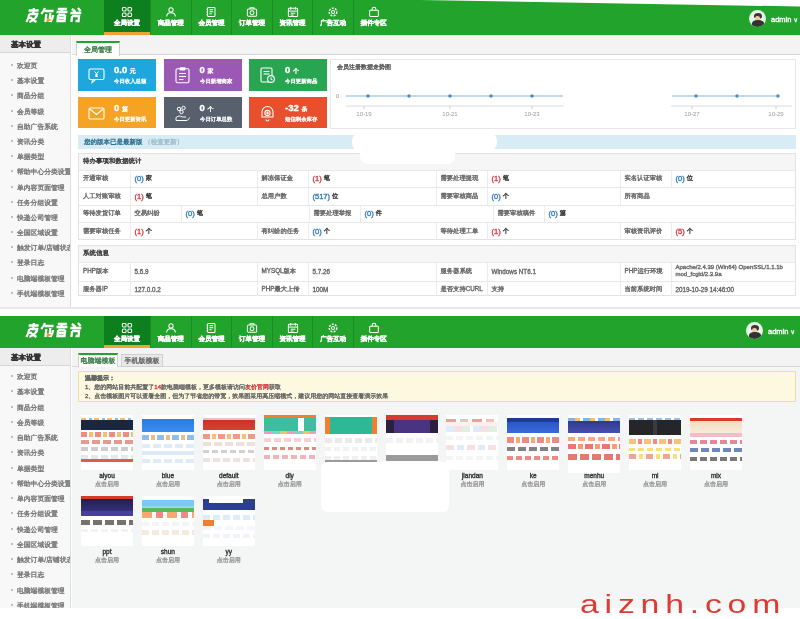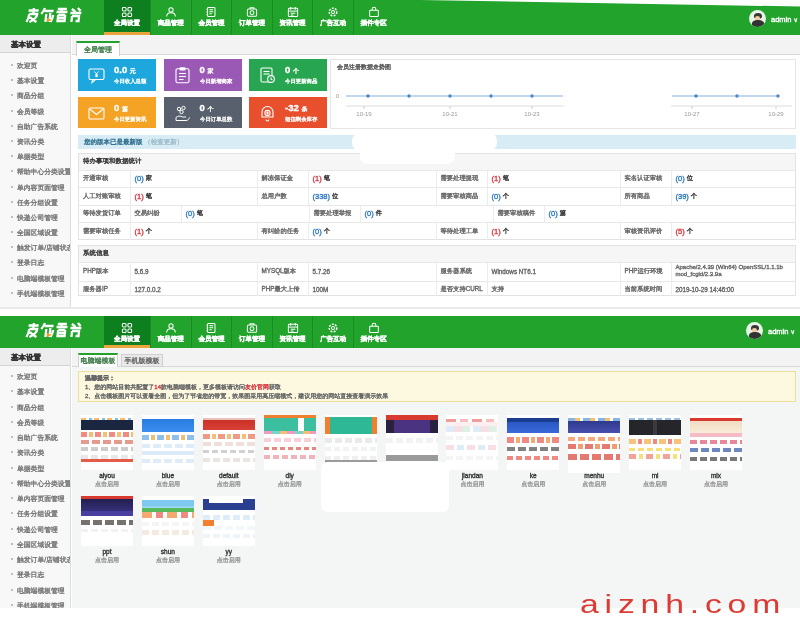--- a/index.html
+++ b/index.html
@@ -329,33 +329,29 @@
           </div>
         </div>
         <div class="trow" style="height:17.6px">
           <div class="tc" style="width:51.5px">人工对账审核</div>
           <div class="tc" style="width:127px">
             <span class="r">(1)</span>
             <span class="u">笔</span>
           </div>
           <div class="tc" style="width:51px">总用户数</div>
           <div class="tc" style="width:128px">
-            <span class="b">(338)</span>
+            <span class="b">(517)</span>
             <span class="u">位</span>
           </div>
           <div class="tc" style="width:51px">需要审核商品</div>
           <div class="tc" style="width:133px">
             <span class="b">(0)</span>
             <span class="u">个</span>
           </div>
           <div class="tc" style="width:51px">所有商品</div>
-          <div class="tc" style="width:122.5px">
-            <span class="b">(39)</span>
-            <span class="u">个</span>
-          </div>
         </div>
         <div class="trow" style="height:17.6px">
           <div class="tc" style="width:51.5px">等待发货订单</div>
           <div class="tc" style="width:51px">交易纠纷</div>
           <div class="tc" style="width:128px">
             <span class="b">(0)</span>
             <span class="u">笔</span>
           </div>
           <div class="tc" style="width:51px">需要处理举报</div>
           <div class="tc" style="width:133px">

